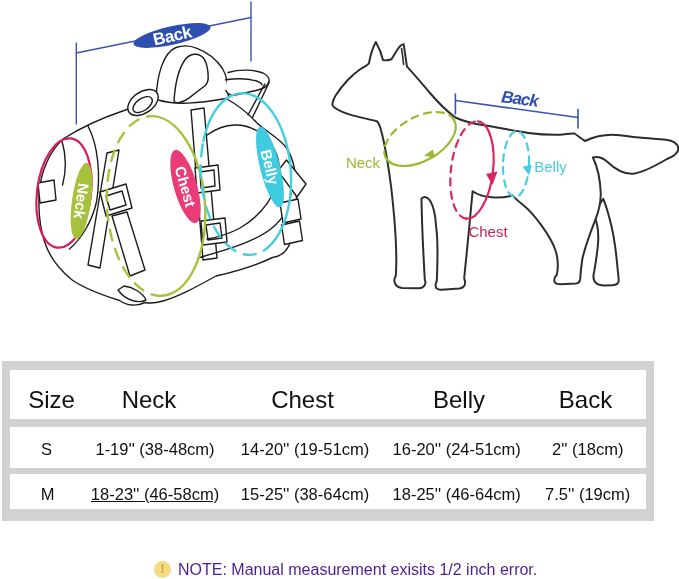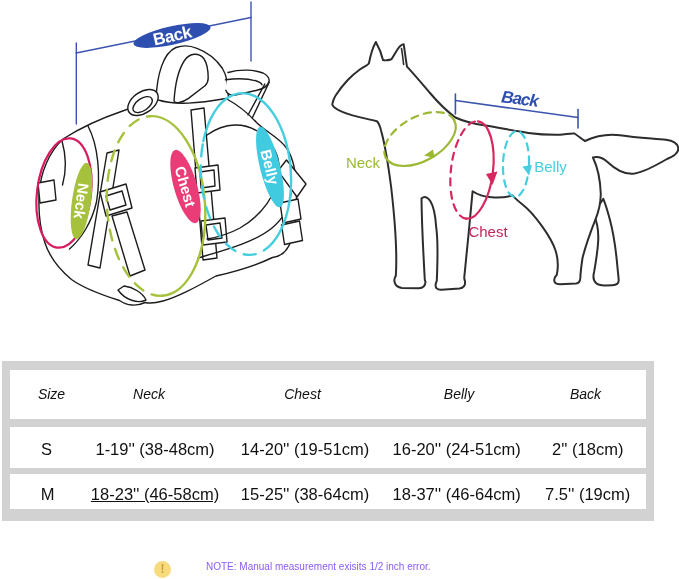--- a/index.html
+++ b/index.html
@@ -1,23 +1,23 @@
 <!DOCTYPE html>
 <html><head>
 <meta charset="utf-8">
 <style>
   html,body{margin:0;padding:0;background:#ffffff;width:679px;height:579px;overflow:hidden;}
   body{font-family:"Liberation Sans", sans-serif;position:relative;}
   #art{position:absolute;left:0;top:0;}
   .tbl{position:absolute;left:2px;top:361px;width:652px;height:160px;background:#d2d2d2;}
   .row{position:absolute;left:8px;width:636px;background:#ffffff;}
   .cell{position:absolute;transform:translateX(-50%);white-space:nowrap;color:#111;}
-  .hdr{font-size:14px;font-style:italic;}
+  .hdr{font-size:24px;}
   .dat{font-size:16.5px;}
-  .note{position:absolute;left:178px;top:560.5px;font-size:10px;color:#8b5cf6;margin-left:28px;}
+  .note{position:absolute;left:178px;top:560.5px;font-size:16px;color:#4c1d95;}
   .noteic{position:absolute;left:154px;top:560.5px;width:17px;height:17px;border-radius:50%;background:#f6dc7e;color:#caa03c;font-size:12px;font-weight:bold;text-align:center;line-height:17px;}
 </style>
 </head>
 <body>
 <svg id="art" width="679" height="579" viewBox="0 0 679 579">
 
 <g stroke-linecap="round" stroke-linejoin="round" fill="none">
 
   <g stroke="#3b55ae" stroke-width="1.4">
     <path d="M76.3,43 L76.3,124"></path>
@@ -148,17 +148,17 @@
 
 <div class="cell dat" style="left:46.6px;top:440px;">S</div>
 <div class="cell dat" style="left:155px;top:440px;">1-19'' (38-48cm)</div>
 <div class="cell dat" style="left:305px;top:440px;">14-20'' (19-51cm)</div>
 <div class="cell dat" style="left:456.7px;top:440px;">16-20'' (24-51cm)</div>
 <div class="cell dat" style="left:587.7px;top:440px;">2'' (18cm)</div>
 
 <div class="cell dat" style="left:47.6px;top:484.5px;">M</div>
 <div class="cell dat" style="left:155px;top:484.5px;text-decoration:underline;">18-23'' (46-58cm)</div>
 <div class="cell dat" style="left:305px;top:484.5px;">15-25'' (38-64cm)</div>
-<div class="cell dat" style="left:456.7px;top:484.5px;">18-37'' (46-64cm)</div>
+<div class="cell dat" style="left:456.7px;top:484.5px;">18-25'' (46-64cm)</div>
 <div class="cell dat" style="left:587.7px;top:484.5px;">7.5'' (19cm)</div>
 
 <div class="noteic">!</div>
 <div class="note">NOTE: Manual measurement exisits 1/2 inch error.</div>
 
 </body></html>

